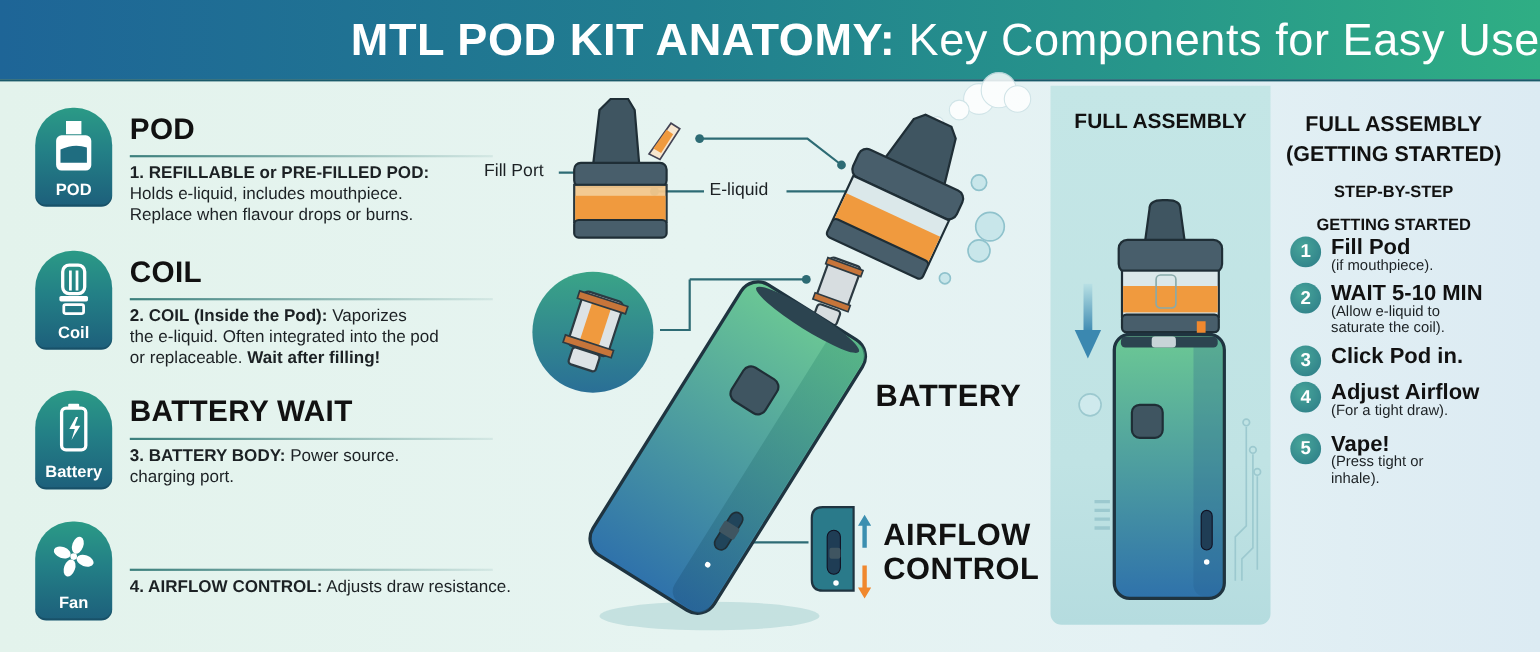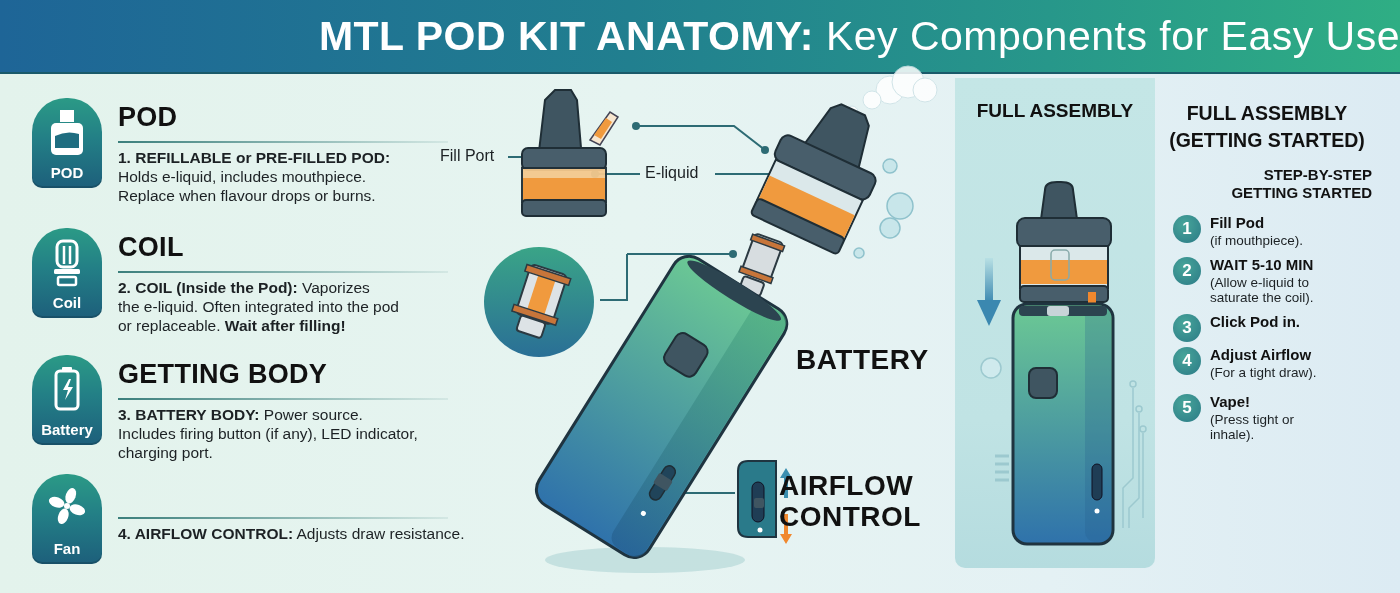--- a/index.html
+++ b/index.html
@@ -46,28 +46,28 @@
   .assembly-panel {
     position: absolute; left: 955px; top: 78px; width: 200px; height: 490px;
     background: linear-gradient(180deg, #c4e6e6 0%, #c0e3e4 70%, #b5dcdf 100%);
     border-radius: 0 0 10px 10px;
   }
   .assembly-title { position: absolute; left: 0; top: 22px; width: 200px; text-align: center; font-weight: bold; font-size: 19px; color: #111; }
 
   
   .steps-head { position: absolute; left: 1162px; top: 100px; width: 210px; text-align: center; font-weight: bold; color: #111; }
   .steps-head .t1 { font-size: 19.5px; line-height: 27px; }
-  .steps-head .t2 { font-size: 15px; line-height: 18px; margin-top: 12px; text-align: right; }
+  .steps-head .t2 { font-size: 15px; line-height: 18px; margin-top: 12px; }
   .step { position: absolute; left: 1173px; width: 200px; }
   .step-num {
     position: absolute; left: 0; top: 1px; width: 28px; height: 28px; border-radius: 50%;
     background: radial-gradient(circle at 40% 35%, #47a59a, #2b7a86);
     color: #fff; font-weight: bold; font-size: 17px; text-align: center; line-height: 28px;
   }
-  .step-title { position: absolute; left: 37px; top: 0; font-weight: bold; font-size: 15px; color: #111; white-space: nowrap; }
+  .step-title { position: absolute; left: 37px; top: 0; font-weight: bold; font-size: 20px; color: #111; white-space: nowrap; }
   .step-desc { position: absolute; left: 37px; top: 19px; font-size: 13.5px; line-height: 15px; color: #1c2124; white-space: nowrap; }
 </style>
 </head>
 <body>
 
 <div class="header">
   <div class="header-title">
     <span class="b">MTL POD KIT ANATOMY:</span><span class="r"> Key Components for Easy Use</span>
   </div>
 </div>
@@ -112,25 +112,24 @@
 
 <div class="comp" style="top:355px;">
   <div class="comp-badge">
     <svg width="38" height="52" viewBox="0 0 38 52">
       <rect x="14" y="2" width="10" height="4" rx="1" fill="#fff"></rect>
       <rect x="8" y="6" width="22" height="38" rx="4" fill="none" stroke="#fff" stroke-width="3"></rect>
       <path d="M21 14 l-6 11 h5 l-3 10 l8 -13 h-5 l3 -8z" fill="#fff"></path>
     </svg>
     <div class="comp-badge-label">Battery</div>
   </div>
-  <div class="comp-title">GETTING BODY</div>
+  <div class="comp-title">BATTERY WAIT</div>
   <div class="comp-rule"></div>
   <div class="comp-desc">
     <div><b>3. BATTERY BODY:</b><span> Power source.</span></div>
-    <div>Includes firing button (if any), LED indicator,</div>
     <div>charging port.</div>
   </div>
 </div>
 
 <div class="comp" style="top:474px;">
   <div class="comp-badge">
     <svg width="38" height="52" viewBox="0 0 38 52">
       <circle cx="19" cy="22" r="3" fill="#fff"></circle>
       <ellipse cx="19" cy="11" rx="5" ry="8" fill="#fff" transform="rotate(20 19 22)"></ellipse>
       <ellipse cx="19" cy="11" rx="5" ry="8" fill="#fff" transform="rotate(110 19 22)"></ellipse>
@@ -252,21 +251,21 @@
     <path d="M786 544 l-6 -10 h4 v-20 h4 v20 h4z" fill="#f0882e"></path>
   </g>
 
 </svg>
 
 <div class="callout" style="left:440px;top:147px;">Fill Port</div>
 <div class="callout" style="left:645px;top:164px;">E-liquid</div>
 <div class="big-label" style="left:796px;top:344px;">
   <div>BATTERY</div>
 </div>
-<div class="big-label" style="left:779px;top:470px;">
+<div class="big-label" style="left:803px;top:470px;">
   <div>AIRFLOW</div>
   <div>CONTROL</div>
 </div>
 
 <div class="assembly-panel">
   <div class="assembly-title">FULL ASSEMBLY</div>
   <svg style="position:absolute;left:0;top:0;" width="200" height="490" viewBox="0 0 200 490">
     <defs>
       <linearGradient id="batt2" x1="0" y1="0" x2="0" y2="1">
         <stop offset="0" stop-color="#6cc994"></stop>
@@ -316,21 +315,21 @@
       <line x1="40" y1="394" x2="54" y2="394"></line>
       <line x1="40" y1="402" x2="54" y2="402"></line>
     </g>
   </svg>
 </div>
 
 <div class="steps-head">
   <div class="t1">FULL ASSEMBLY</div>
   <div class="t1">(GETTING STARTED)</div>
   <div class="t2">STEP-BY-STEP</div>
-  <div class="t2" style="margin-top:0;">GETTING STARTED</div>
+  <div class="t2" style="margin-top:12px;">GETTING STARTED</div>
 </div>
 
 <div class="step" style="top:214px;">
   <div class="step-num">1</div>
   <div class="step-title">Fill Pod</div>
   <div class="step-desc">
     <div>(if mouthpiece).</div>
   </div>
 </div>
 <div class="step" style="top:256px;">

